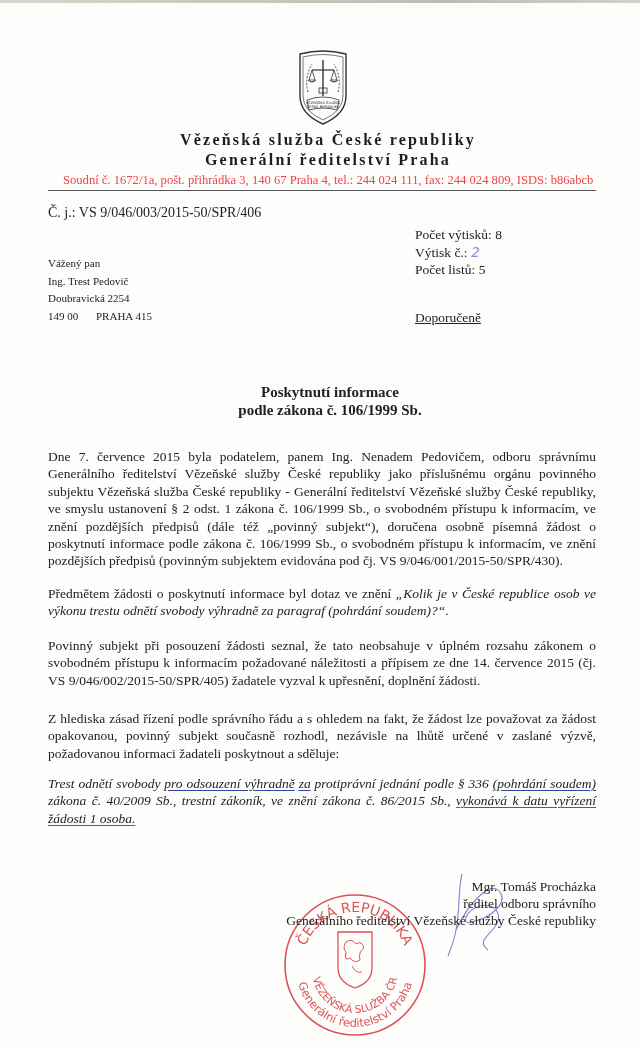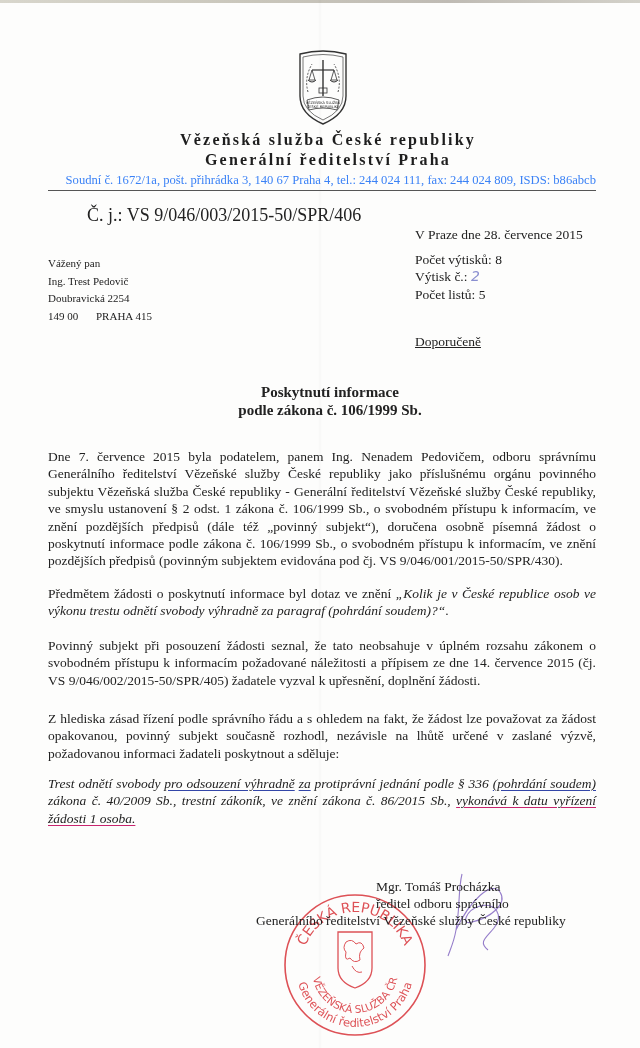--- a/index.html
+++ b/index.html
@@ -14,46 +14,46 @@
     background: linear-gradient(90deg, #d8d6cc, #c9c6bb 40%, #bfbbb4 70%, #d3d1c9); }
   .fold { position: absolute; left: 318px; top: 0; width: 4px; height: 1048px;
     background: linear-gradient(90deg, rgba(0,0,0,0), rgba(0,0,0,0.025), rgba(0,0,0,0)); }
 
   .logo { position: absolute; left: 292px; top: 48px; width: 62px; height: 80px; }
 
   .org1, .org2 { position: absolute; left: 0; width: 640px; text-align: center;
     font-weight: bold; font-size: 16px; letter-spacing: 2.2px; color: #1e1e1e; }
   .org1 { top: 131px; left: 8px; }
   .org2 { top: 151px; left: 8px; }
-  .addr { position: absolute; left: 48px; top: 173px; width: 548px; font-size: 12.6px;
-    white-space: nowrap; color: #3b82f6; text-align: right; }
+  .addr { position: absolute; left: 63px; top: 173px; width: 548px; font-size: 12.6px;
+    white-space: nowrap; color: #ef4444; }
   .addr-rule { position: absolute; left: 48px; top: 190px; width: 548px; height: 1px; background: #555; }
 
-  .ref { position: absolute; left: 48px; top: 205px; font-size: 18px; margin-left: 39px; }
+  .ref { position: absolute; left: 48px; top: 205px; font-size: 14px; }
 
   .addressee { position: absolute; left: 48px; top: 255px; font-size: 11px; line-height: 17.5px; }
   .addressee .pc { display: inline-block; width: 48px; }
 
   .meta { position: absolute; left: 415px; top: 226px; font-size: 13.5px; line-height: 17.5px; }
   .meta .date { margin-bottom: 7px; }
   .meta .hand { font-family: "DejaVu Sans", sans-serif; color: #8a8fd0; font-style: italic; font-size: 14px; }
   .meta .reg { margin-top: 30px; text-decoration: underline; }
 
   .title { position: absolute; left: 0; width: 640px; text-align: center; font-weight: bold; font-size: 15px; line-height: 18px; top: 383px; left: 10px; }
 
   .body { position: absolute; left: 48px; width: 548px; font-size: 13.5px; line-height: 17.4px; text-align: justify; }
   .p1 { top: 413px; margin-top: 35px; }
   .p2 { top: 585px; }
   .p3 { top: 637px; }
   .p4 { top: 710px; }
   .p5 { top: 775px; font-style: italic; }
   .u-blue { text-decoration: underline; text-decoration-color: #3346a8; text-underline-offset: 2px; }
   .u-red { text-decoration: underline; text-decoration-color: #c8246e; text-underline-offset: 2px; }
 
-  .sign { position: absolute; left: 256px; top: 878px; width: 340px; text-align: left; font-size: 13.5px; line-height: 17px; }
+  .sign { position: absolute; left: 256px; top: 878px; width: 340px; text-align: right; font-size: 13.5px; line-height: 17px; }
   .sign .l1 { padding-left: 120px; }
   .sign .l2 { padding-left: 120px; }
 
   .signature { position: absolute; left: 400px; top: 870px; width: 120px; height: 90px; }
   .stamp { position: absolute; left: 280px; top: 890px; width: 150px; height: 150px; opacity: 0.85; }
 </style>
 </head>
 <body>
 
 <div class="topedge"></div>
@@ -84,21 +84,20 @@
 <div class="ref">Č. j.: VS 9/046/003/2015-50/SPR/406</div>
 
 <div class="addressee">
   <div>Vážený pan</div>
   <div>Ing. Trest Pedovič</div>
   <div>Doubravická 2254</div>
   <div><span class="pc">149 00</span><span>PRAHA 415</span></div>
 </div>
 
 <div class="meta">
-  <div class="date">V Praze dne 28. července 2015</div>
   <div>Počet výtisků: 8</div>
   <div><span>Výtisk č.:</span> <span class="hand">2</span></div>
   <div>Počet listů: 5</div>
   <div class="reg">Doporučeně</div>
 </div>
 
 <div class="title">
   <div>Poskytnutí informace</div>
   <div>podle zákona č. 106/1999 Sb.</div>
 </div>

